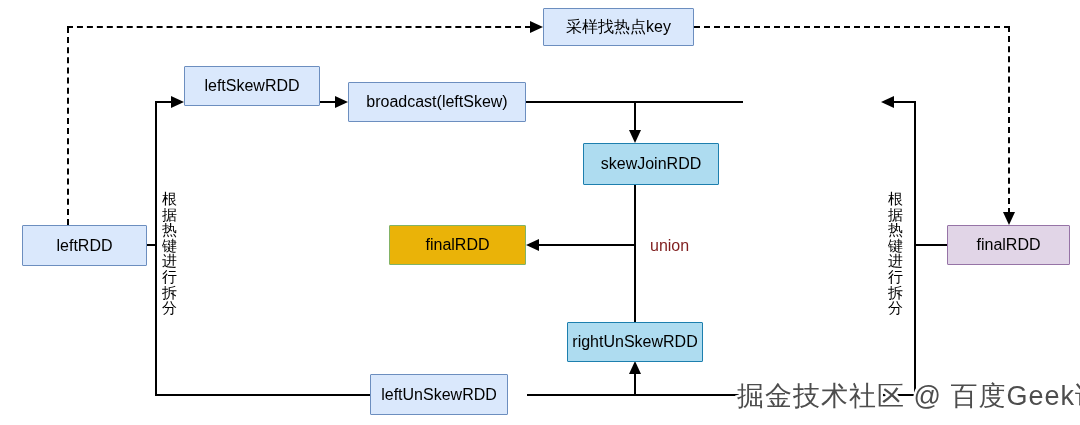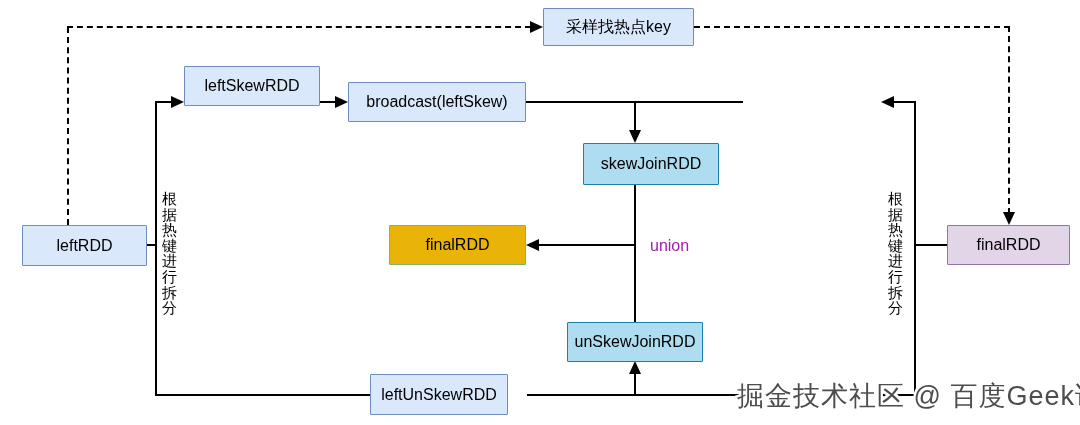--- a/index.html
+++ b/index.html
@@ -71,21 +71,21 @@
     z-index: 2;
     background: #ffffff;
   }
   #label-left-split  { left: 161px; top: 191px; }
   #label-right-split { left: 887px; top: 191px; }
 
   #label-union {
     position: absolute;
     left: 648px; top: 237px;
     font-size: 16px;
-    color: #a21caf;
+    color: #7f1d1d;
     background: #ffffff;
     padding: 0 2px;
     z-index: 2;
   }
 
   
   .watermark {
     position: absolute;
     left: 737px; top: 378px;
     font-size: 27px;
@@ -160,21 +160,21 @@
 
   <div class="node cyan" id="box-skew-join">
     <span>skewJoinRDD</span>
   </div>
 
   <div class="node green" id="box-final">
     <span>finalRDD</span>
   </div>
 
   <div class="node cyan" id="box-unskew-join">
-    <span>unSkewJoinRDD</span>
+    <span>rightUnSkewRDD</span>
   </div>
 
   <div class="node blue" id="box-left-unskew">
     <span>leftUnSkewRDD</span>
   </div>
 
 
   <div class="node purple" id="box-right-rdd">
     <span>finalRDD</span>
   </div>

